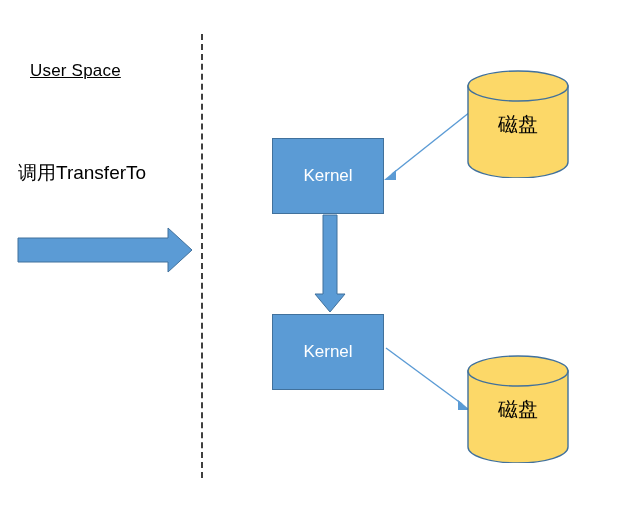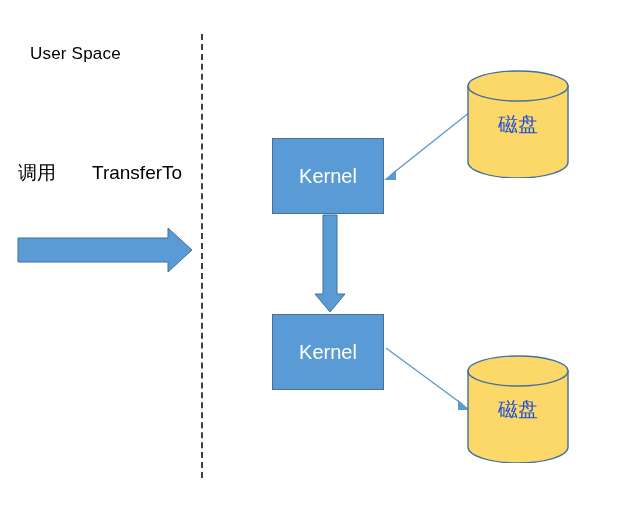--- a/index.html
+++ b/index.html
@@ -18,21 +18,21 @@
     overflow: hidden;
   }
   .label {
     position: absolute;
     color: #000000;
     font-size: 17px;
     font-weight: 400;
     white-space: nowrap;
     letter-spacing: 0.2px;
   }
-  #user-space-label { left: 30px; top: 44px; }
+  #user-space-label { left: 30px; top: 61px; text-decoration: underline; }
   #kernel-space-label { left: 292px; top: 44px; }
 
   #divider {
     position: absolute;
     left: 201px;
     top: 34px;
     width: 0px;
     height: 444px;
     border-left: 2px dashed #3f3f3f;
   }
@@ -41,37 +41,36 @@
     position: absolute;
     left: 18px;
     top: 160px;
     font-size: 19px;
     color: #000000;
     white-space: nowrap;
   }
   .squiggle {
     position: relative;
     display: inline-block;
-    margin-left: 36px;
   }
   .squiggle .wave {
     position: absolute;
     left: 0;
     right: 0;
     bottom: -4px;
     height: 4px;
     overflow: hidden;
   }
 
   .kernel-box {
     position: absolute;
     background: #5B9BD5;
     border: 1px solid #41719C;
     color: #ffffff;
-    font-size: 20px;
+    font-size: 17px;
     display: flex;
     align-items: center;
     justify-content: center;
     box-sizing: border-box;
   }
   #kernel-box-top { left: 272px; top: 138px; width: 112px; height: 76px; }
   #kernel-box-bottom { left: 272px; top: 314px; width: 112px; height: 76px; }
 
   .disk {
     position: absolute;
@@ -80,21 +79,21 @@
   }
   #disk-top { left: 466px; top: 70px; }
   #disk-bottom { left: 466px; top: 355px; }
   .disk .disk-label {
     position: absolute;
     left: 0;
     right: 0;
     top: 50%;
     transform: translateY(-50%);
     text-align: center;
-    color: #1d4ed8;
+    color: #000000;
     font-size: 20px;
     font-family: "DejaVu Sans", sans-serif;
     pointer-events: none;
   }
   .svg-layer {
     position: absolute;
     left: 0;
     top: 0;
     width: 630px;
     height: 518px;

